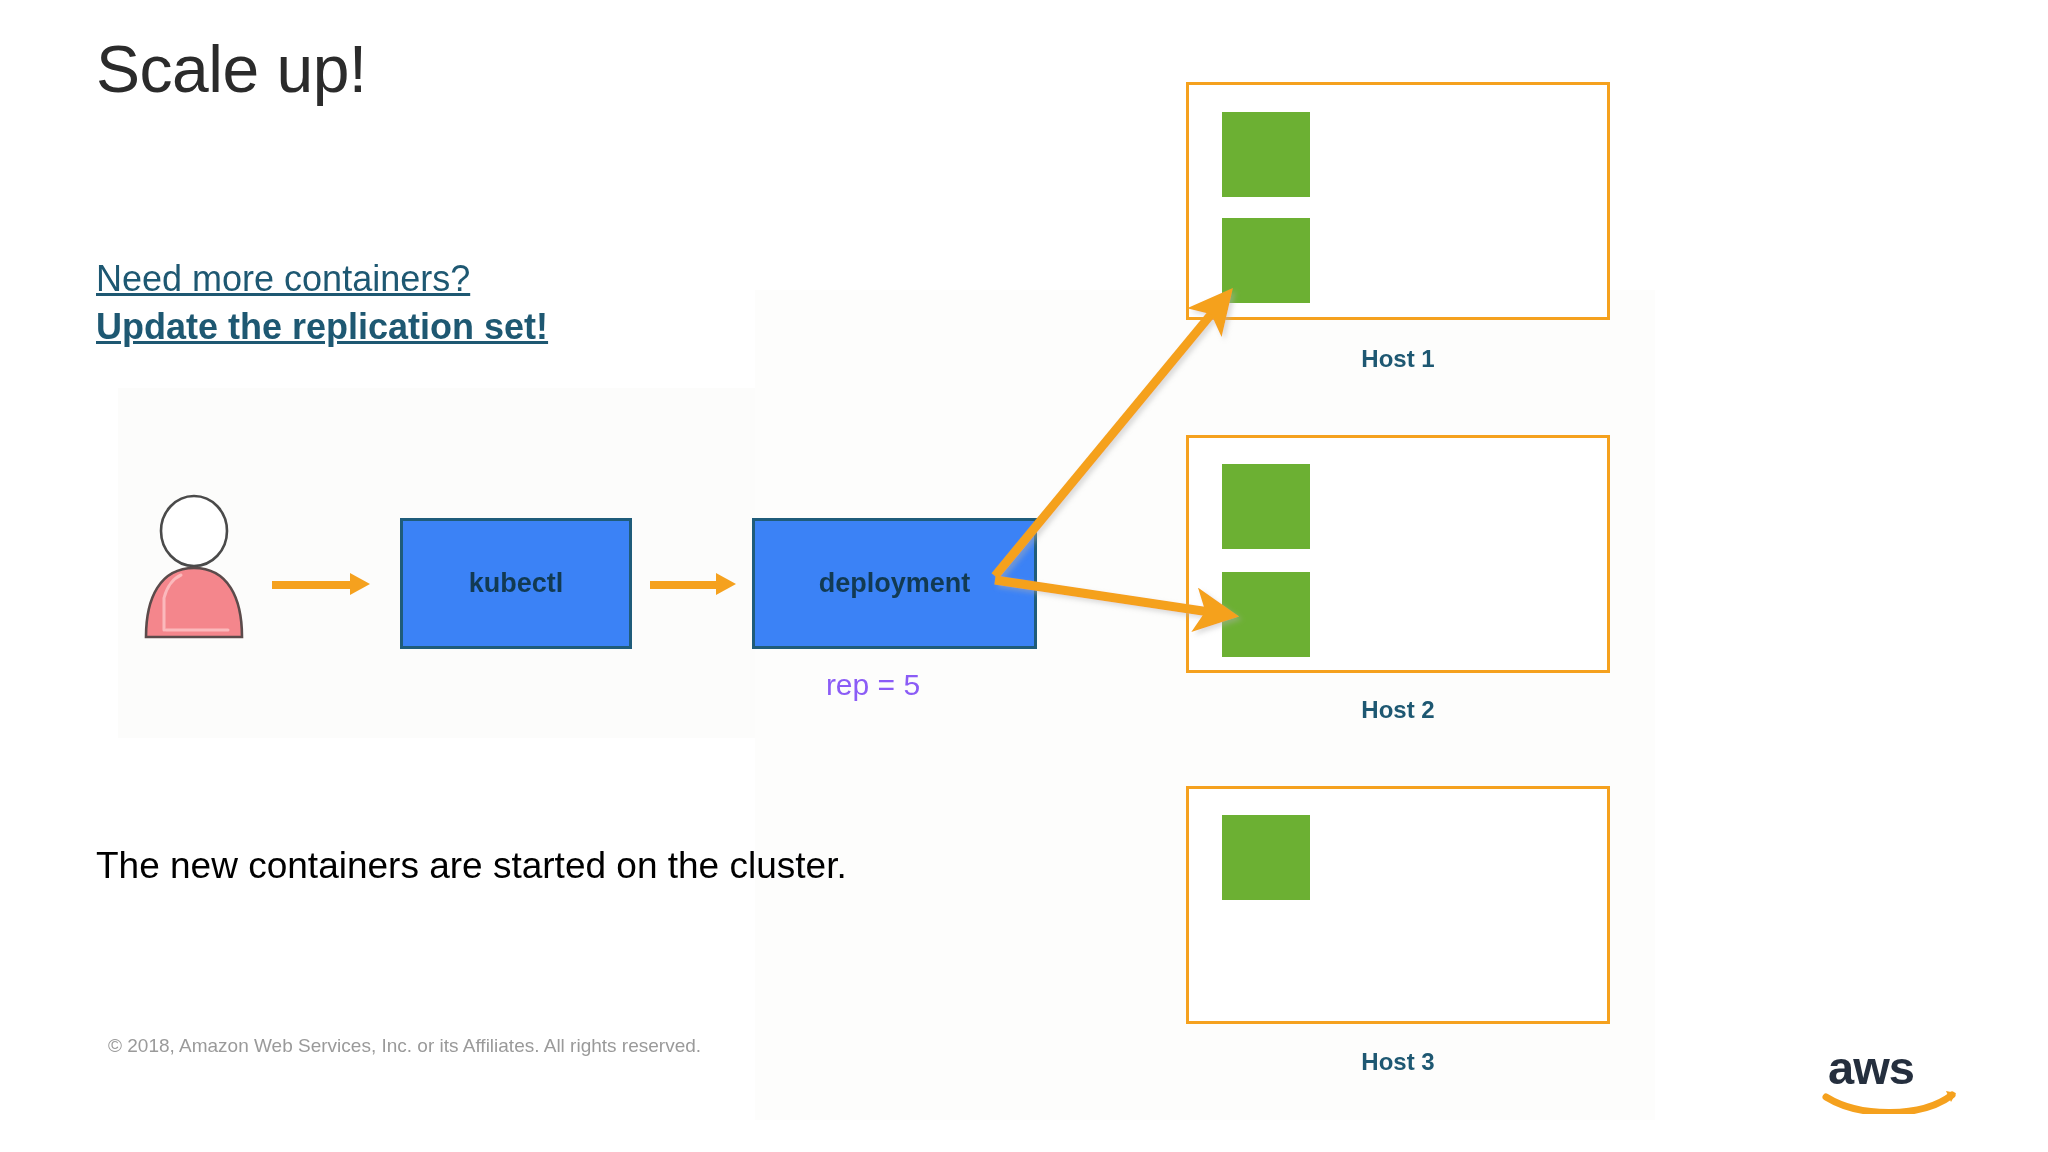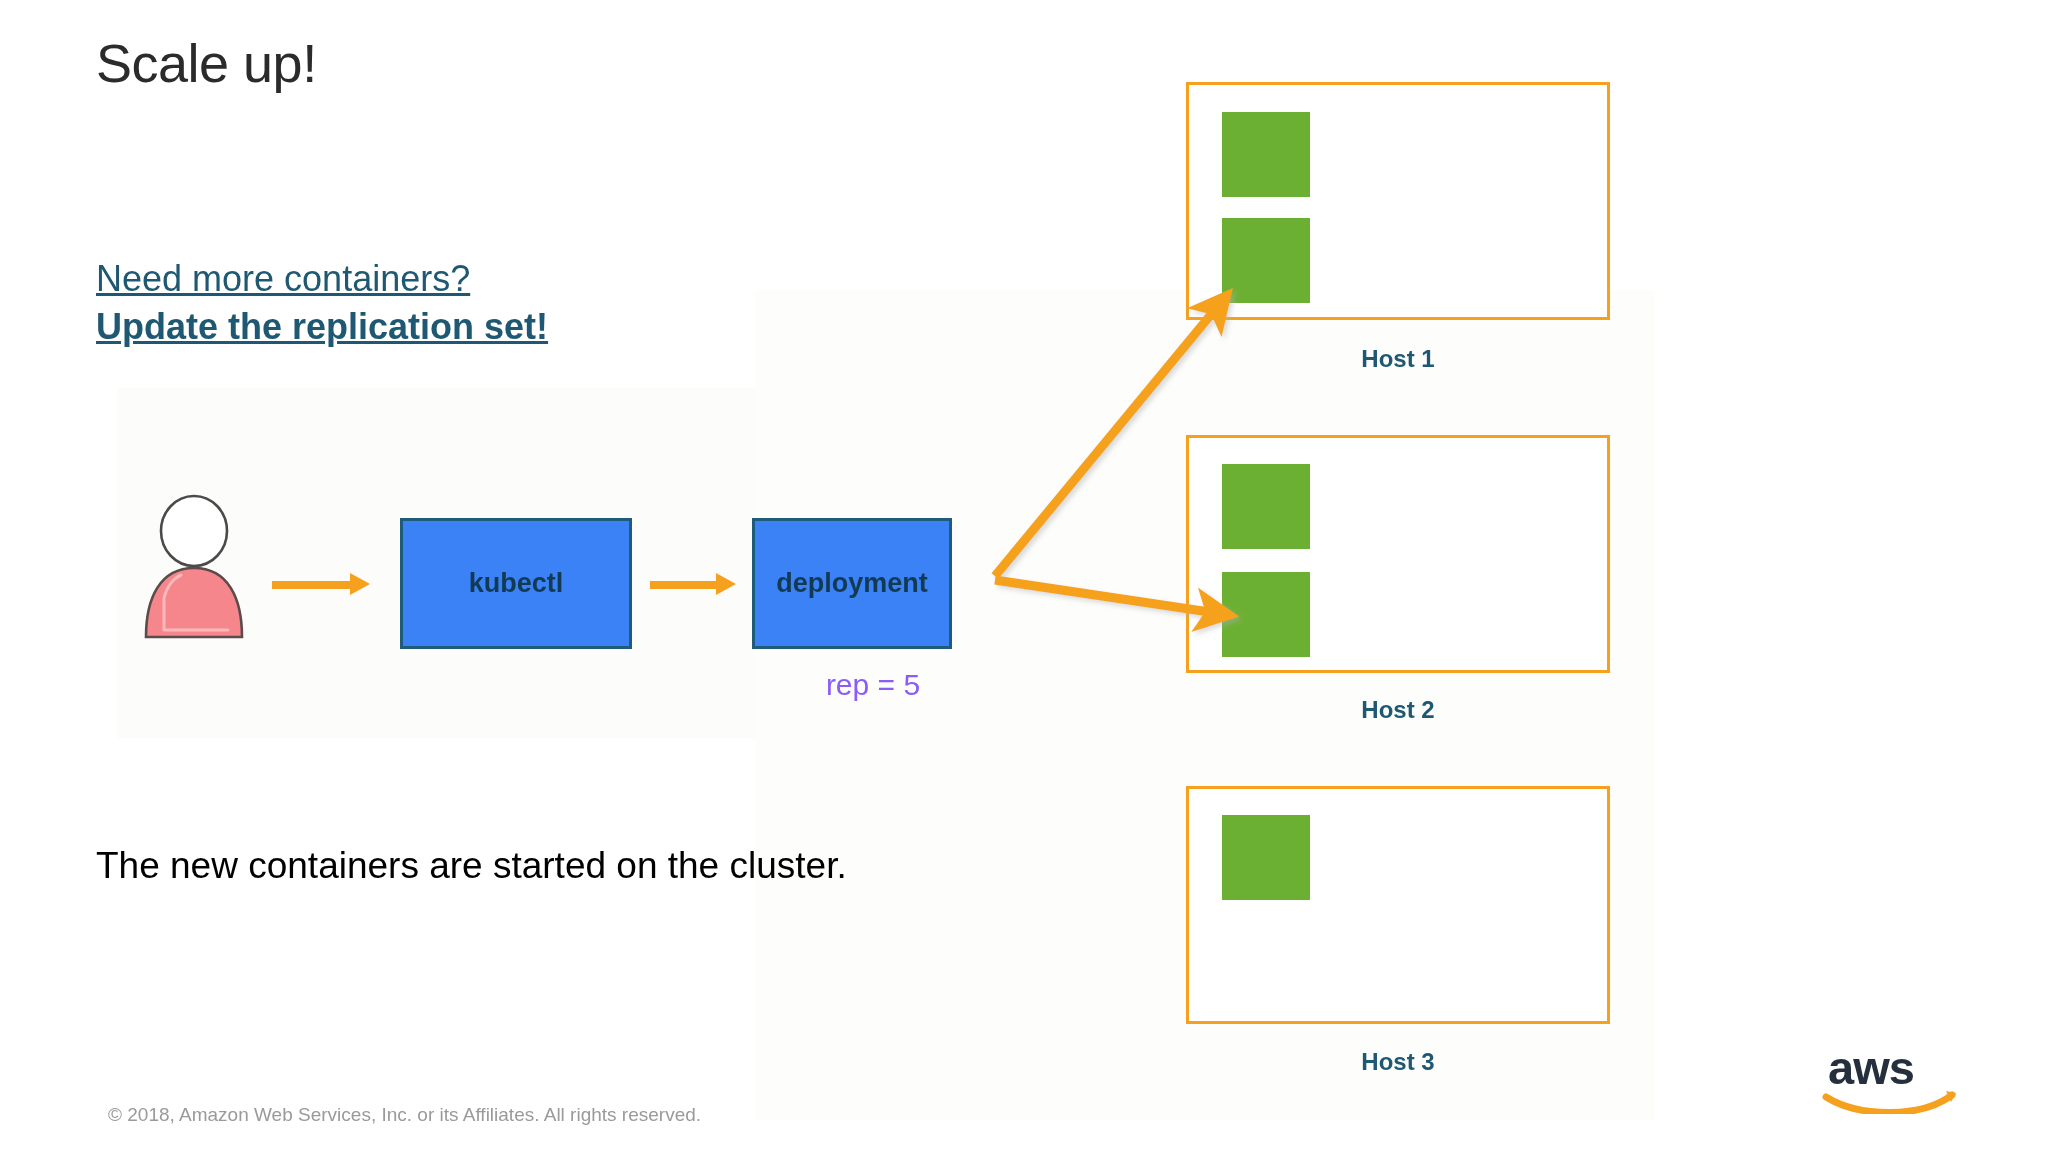--- a/index.html
+++ b/index.html
@@ -38,21 +38,21 @@
     background: #fdfdfc;
     z-index: 0;
   }
 
   .layer { position: absolute; z-index: 2; }
 
   
   #title {
     left: 96px;
     top: 36px;
-    font-size: 54px;
+    font-size: 66px;
     line-height: 1.0;
     color: #2b2b2b;
     font-weight: 400;
     letter-spacing: -0.5px;
     white-space: nowrap;
     text-align: center;
   }
 
   
   #lead {
@@ -73,21 +73,21 @@
     top: 845px;
     color: #000000;
     font-size: 37px;
     font-weight: 400;
     white-space: nowrap;
   }
 
   
   #footer {
     left: 108px;
-    top: 1104px;
+    top: 1035px;
     color: #9a9a9a;
     font-size: 19px;
     font-weight: 400;
     white-space: nowrap;
     text-align: center;
   }
 
   
   #aws-logo {
     left: 1820px;
@@ -118,21 +118,21 @@
   }
   #box-kubectl {
     left: 400px;
     top: 518px;
     width: 232px;
     height: 131px;
   }
   #box-deployment {
     left: 752px;
     top: 518px;
-    width: 200px;
+    width: 285px;
     height: 131px;
   }
   #rep-label {
     left: 752px;
     top: 668px;
     width: 242px;
     text-align: center;
     color: #8b5cf6;
     font-size: 30px;
     font-weight: 400;

